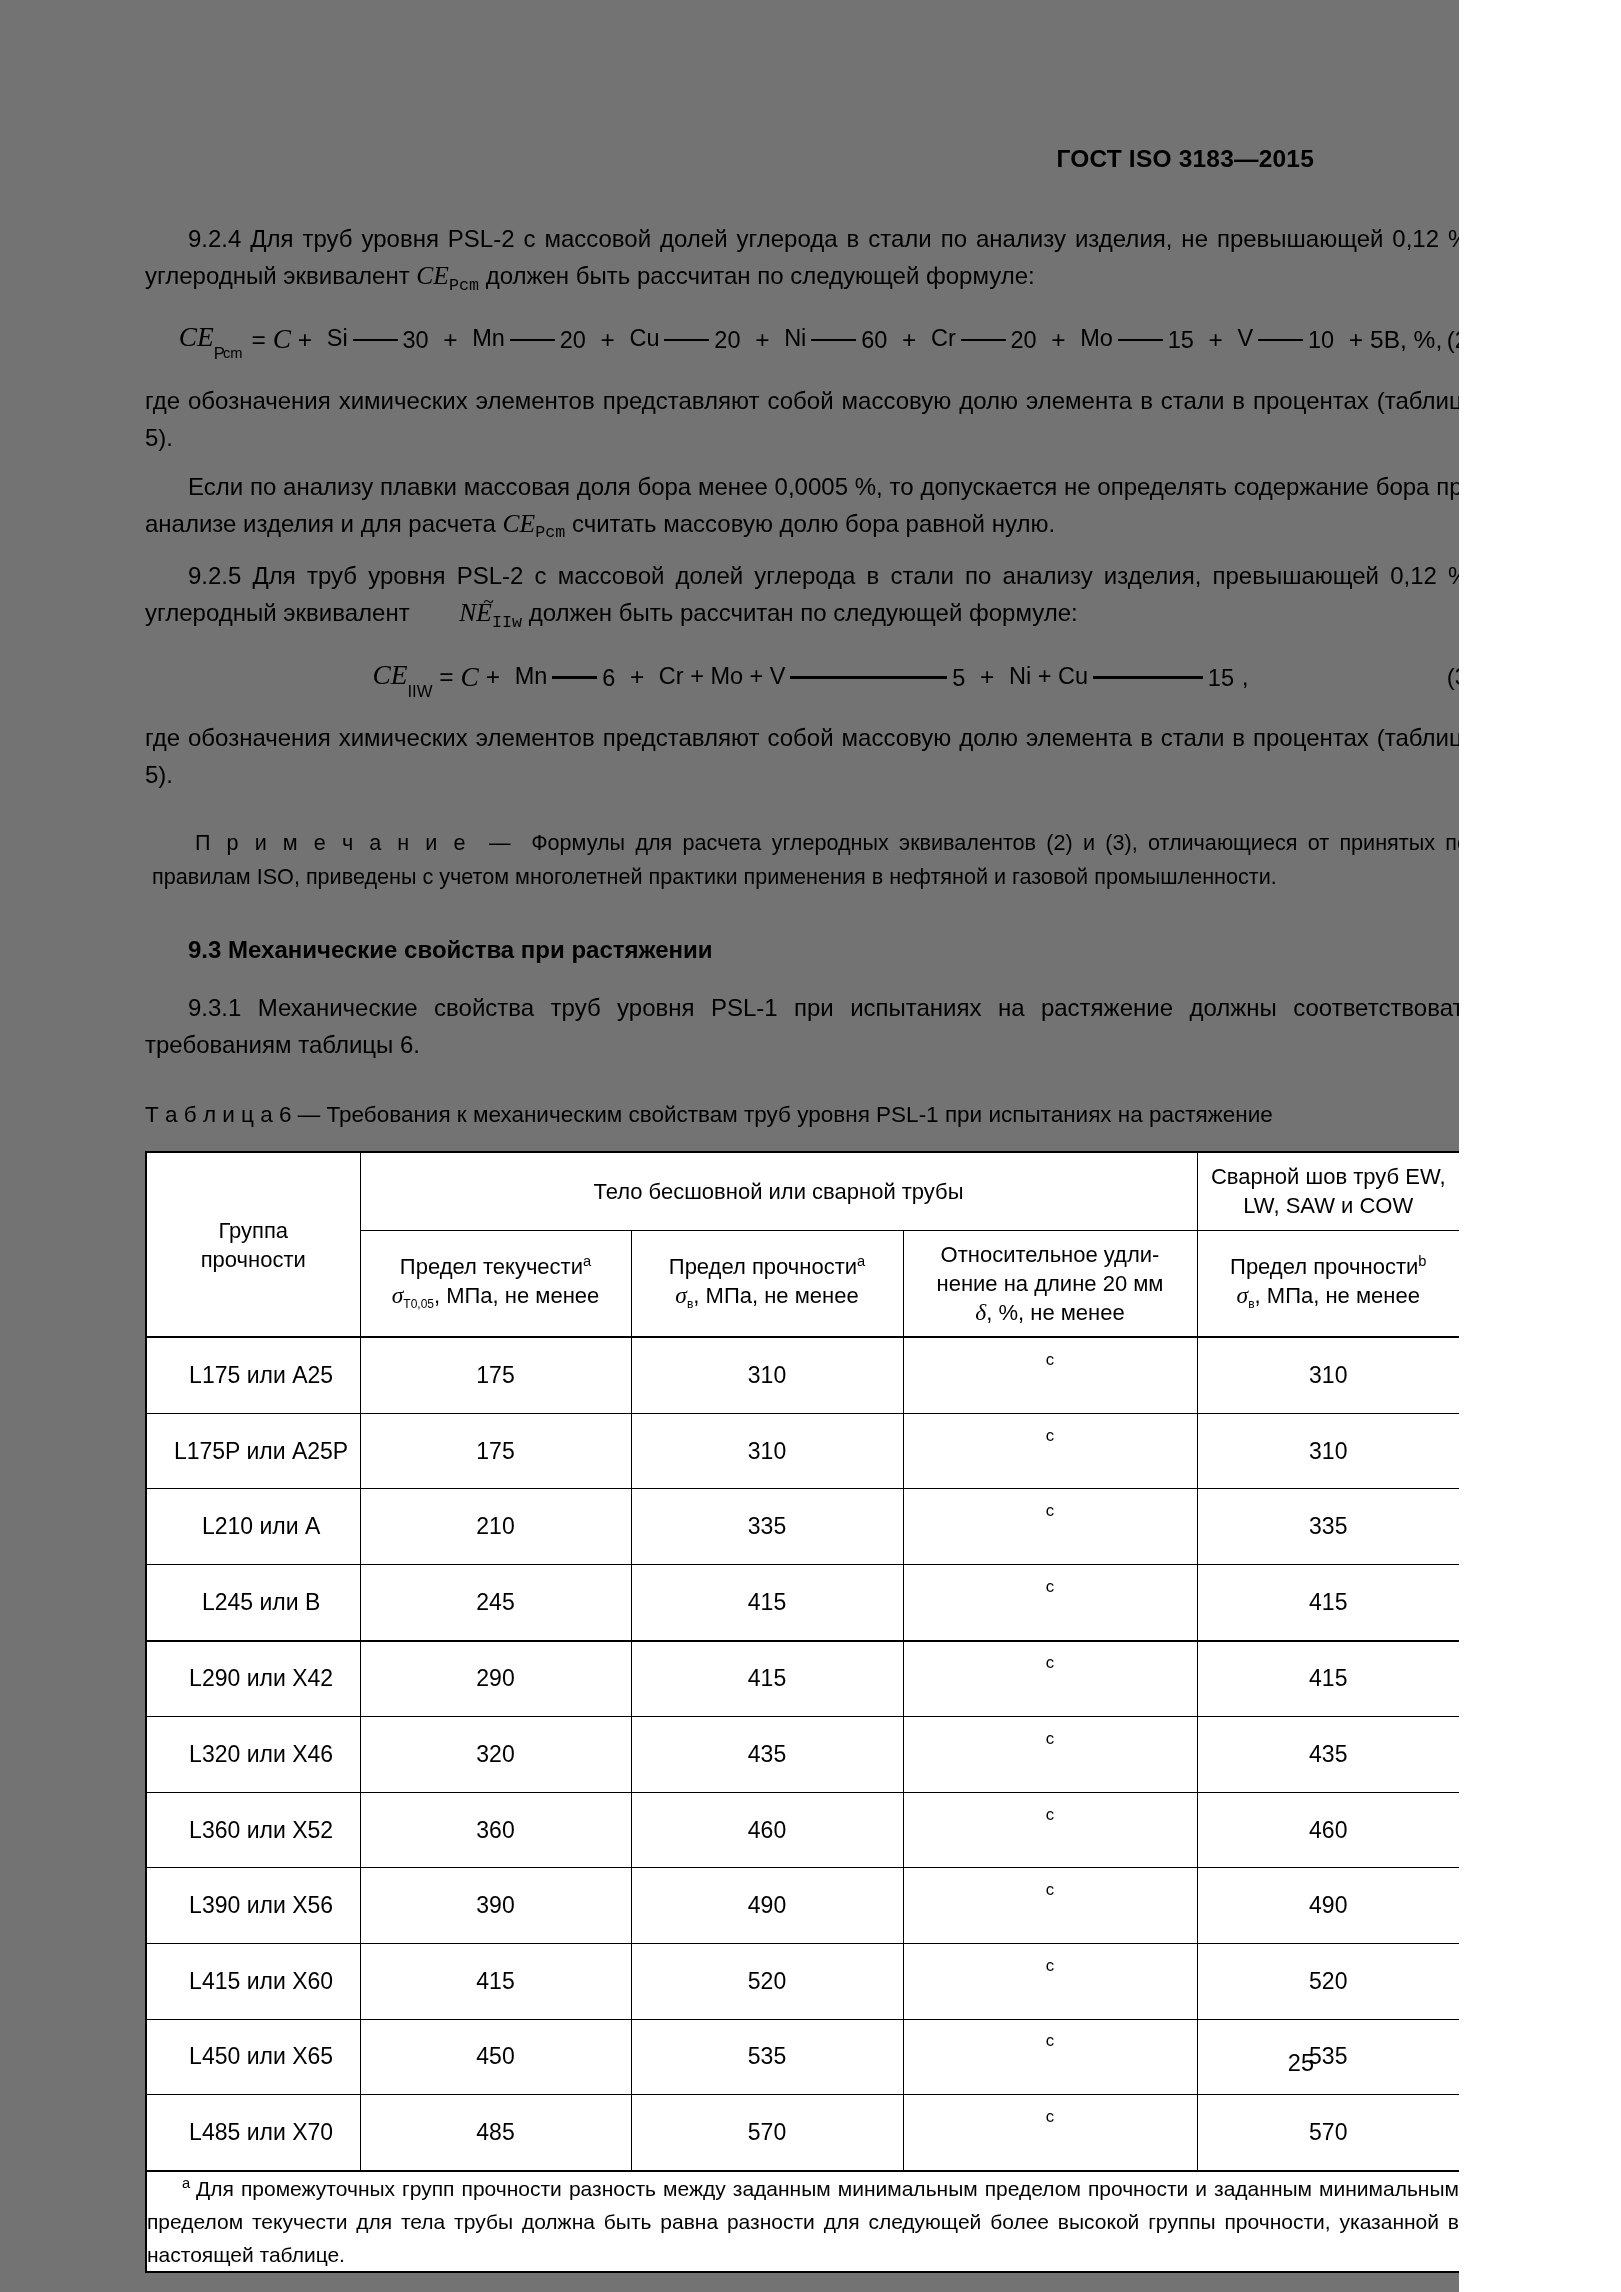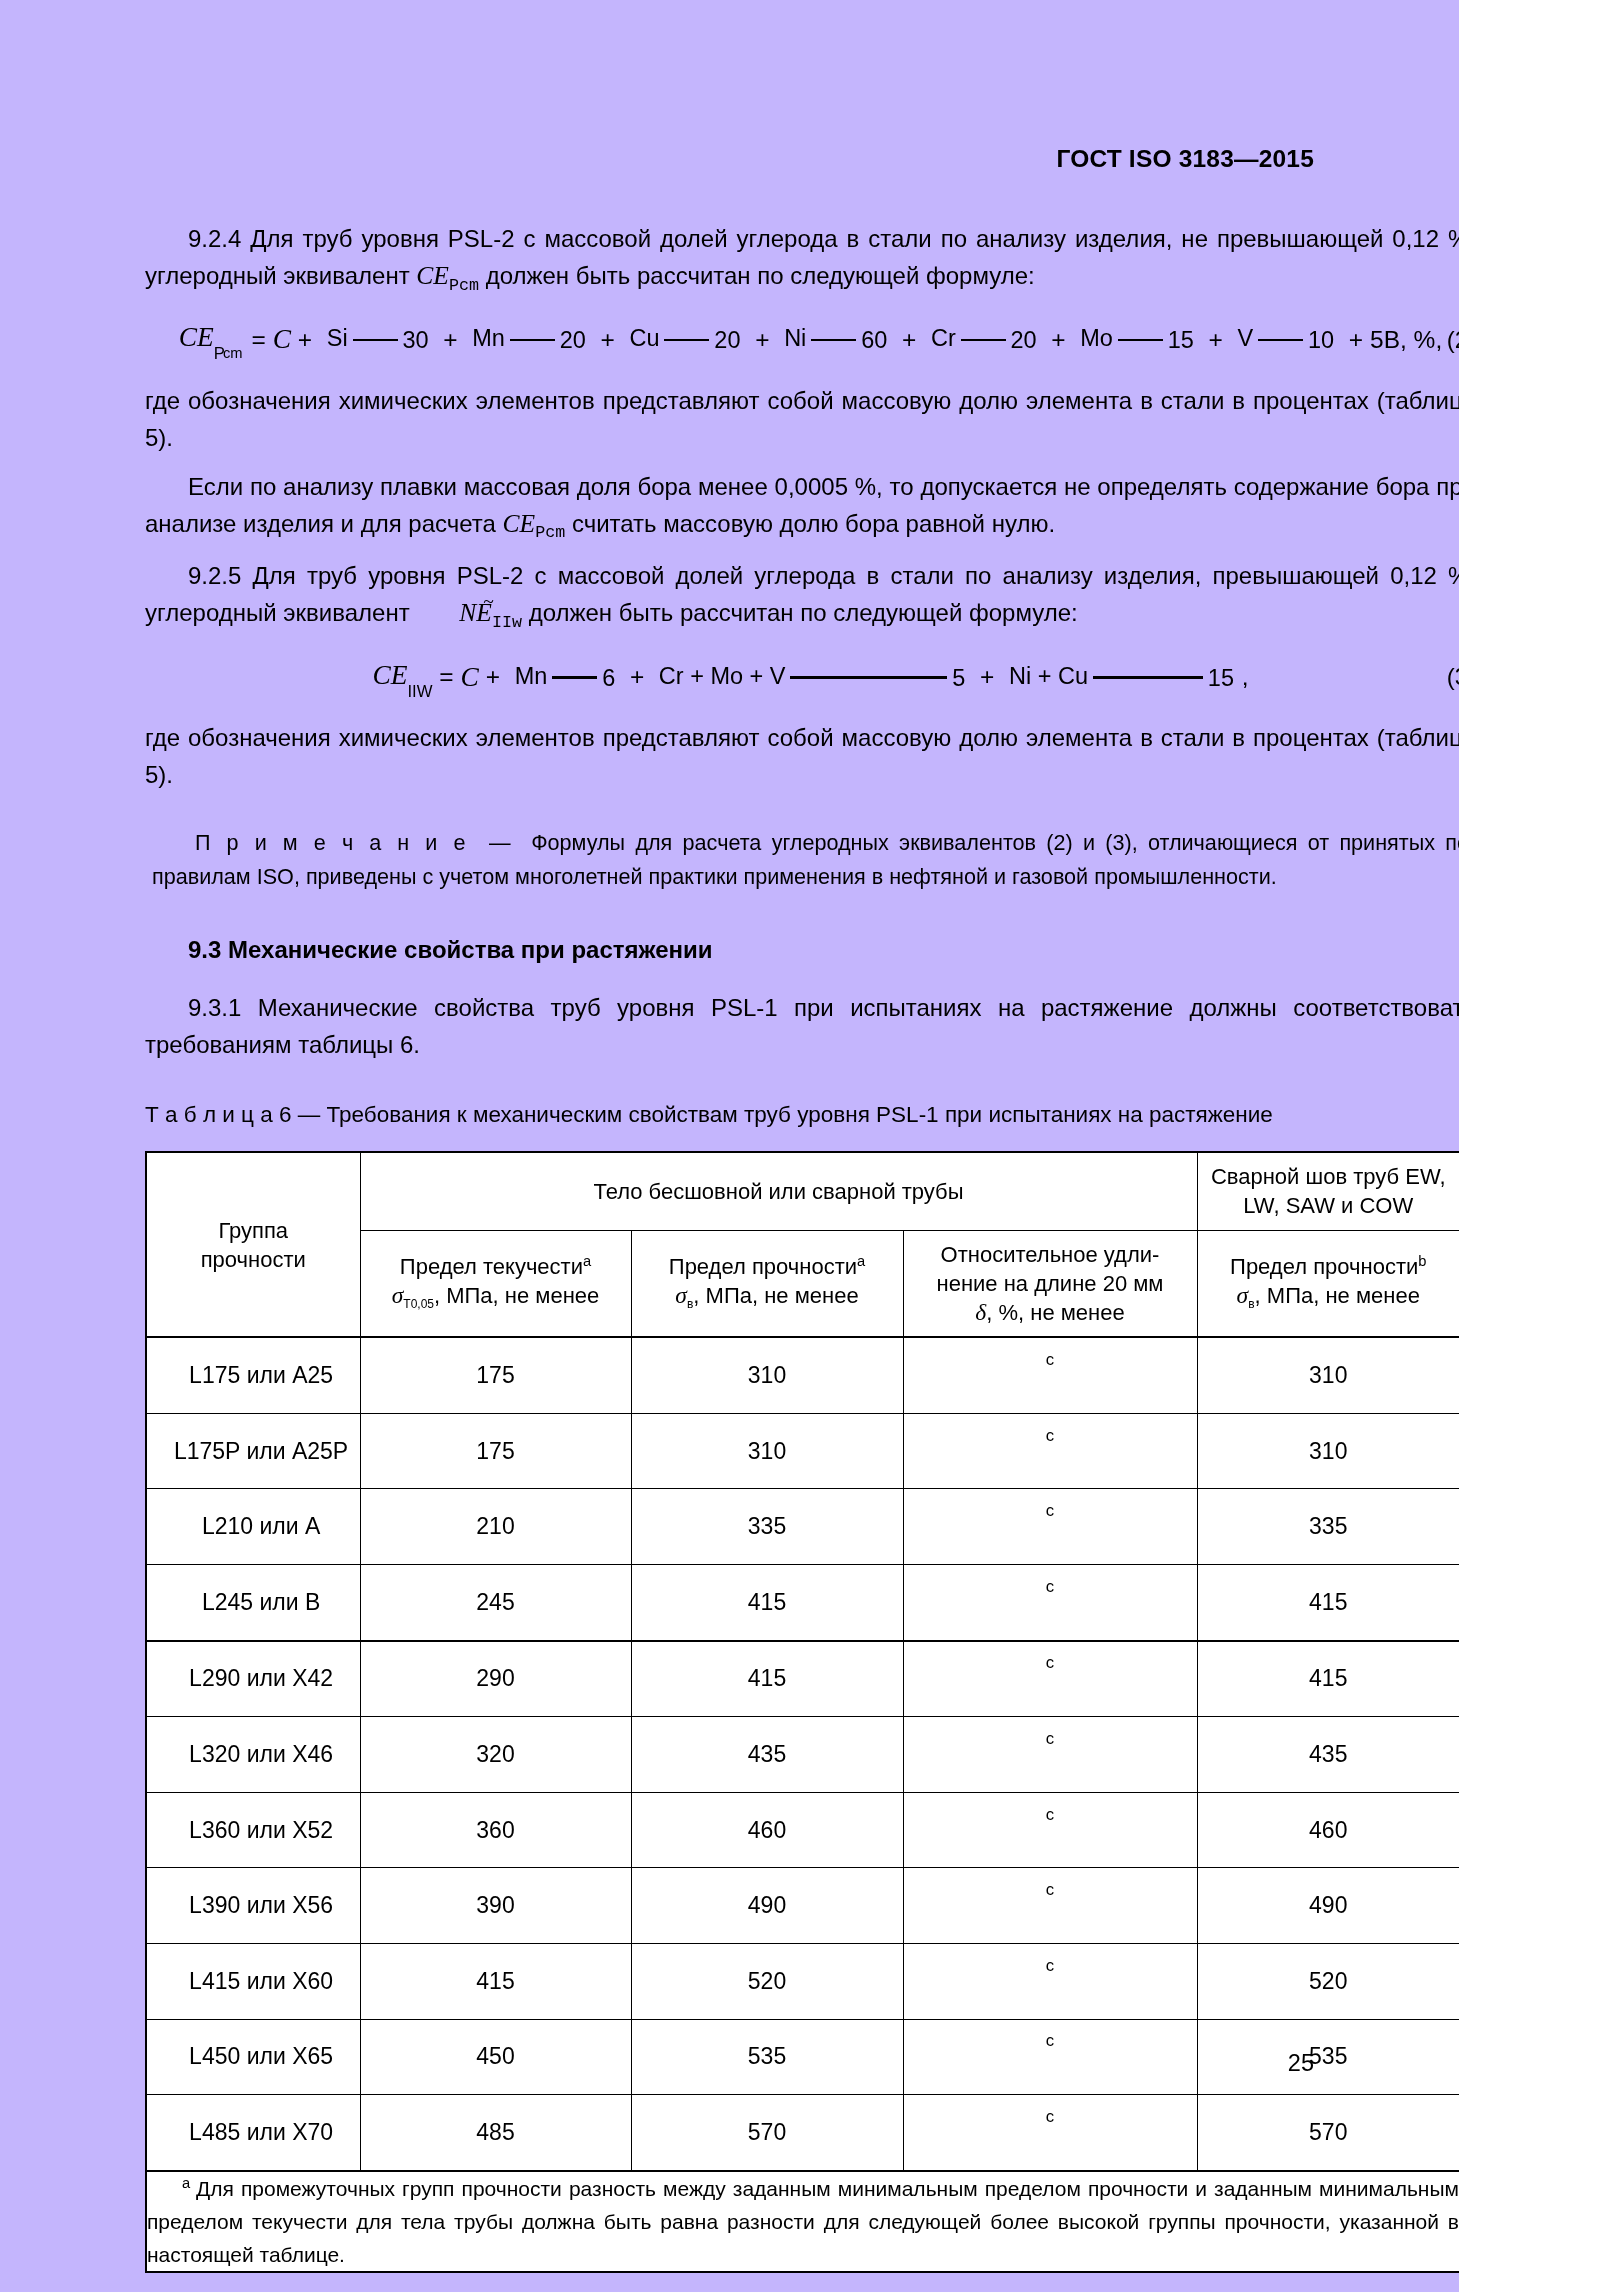--- a/index.html
+++ b/index.html
@@ -4,21 +4,21 @@
 <style>
   html, body {
     margin: 0;
     padding: 0;
     background: #ffffff;
   }
   .page {
     position: relative;
     width: 1459px;
     height: 2293px;
-    background: #c4b5fd;
+    background: #737373;
     font-family: "Liberation Sans", sans-serif;
     color: #000000;
     box-sizing: border-box;
     overflow: hidden;
   }
   .header-std {
     position: absolute;
     top: 145px;
     right: 145px;
     font-size: 24.5px;

